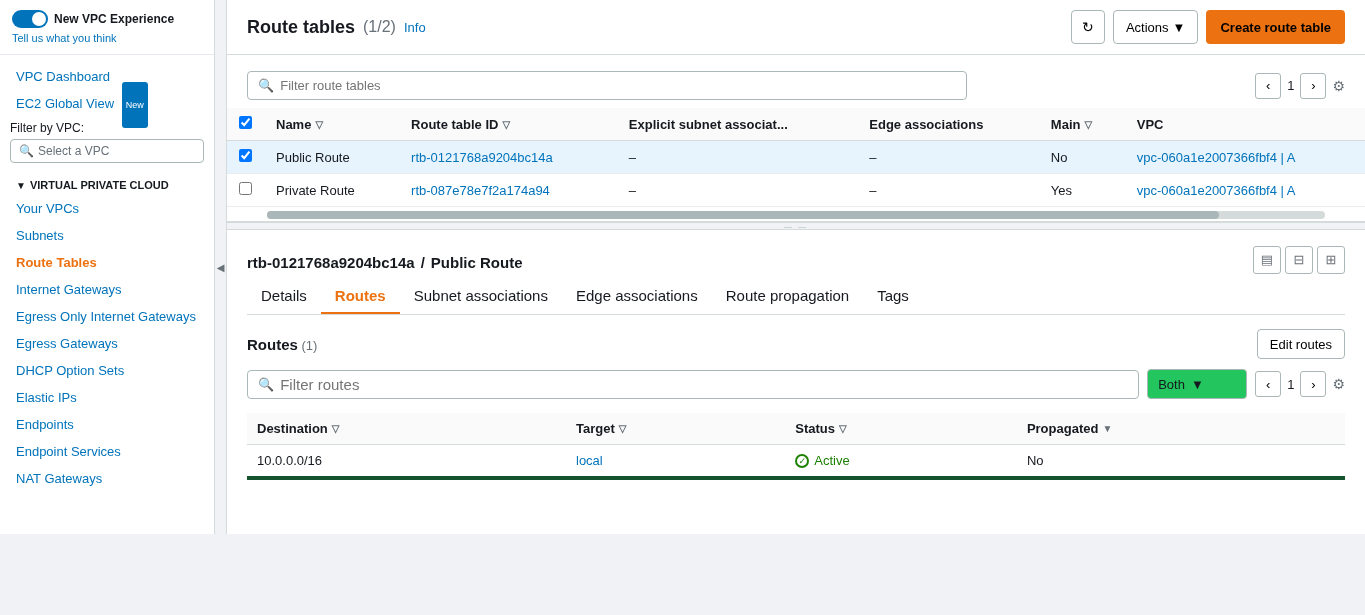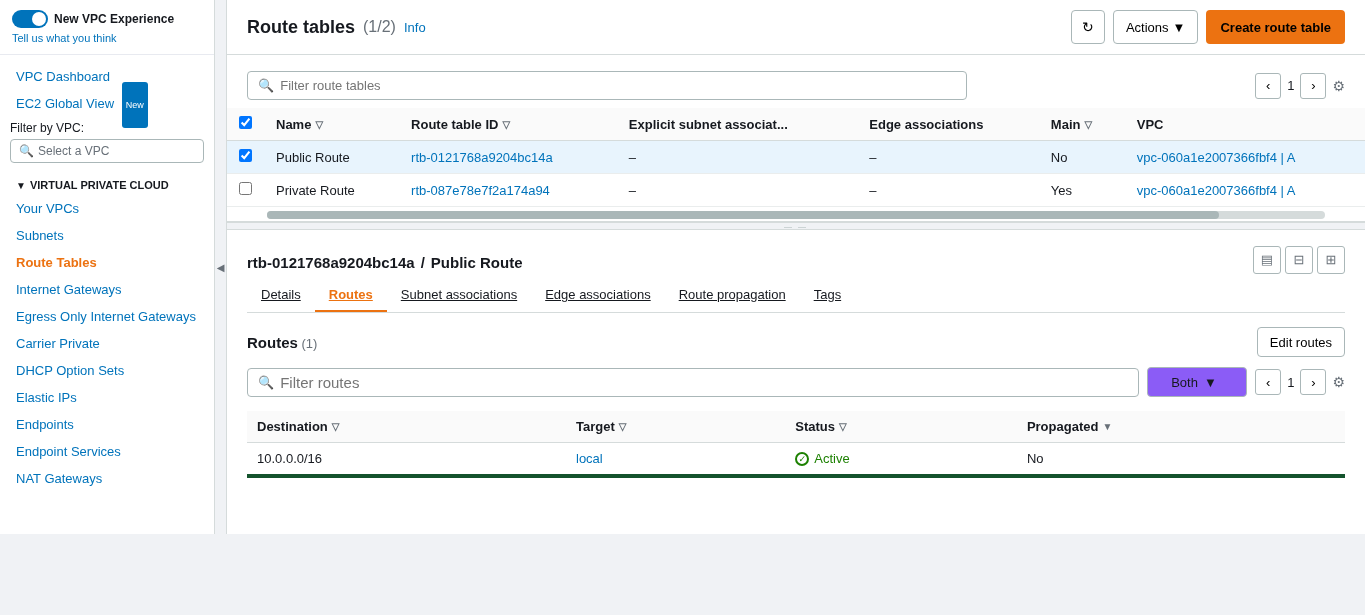--- a/index.html
+++ b/index.html
@@ -64,32 +64,32 @@
     .settings-icon { color: #687078; font-size: 14px; cursor: pointer; }
 
     
     .resize-handle { height: 8px; background: #f0f2f5; display: flex; align-items: center; justify-content: center; cursor: row-resize; border-top: 1px solid #d5dbdb; border-bottom: 1px solid #d5dbdb; }
     .resize-dots { color: #aab7b8; font-size: 8px; letter-spacing: 2px; }
 
     
     .detail-panel { background: #fff; flex: 1; overflow-y: auto; padding: 0 20px 20px; }
     .detail-header { padding: 14px 0 8px; font-size: 15px; font-weight: 600; color: #16191f; display: flex; align-items: center; gap: 6px; }
     .detail-tabs { display: flex; gap: 0; border-bottom: 1px solid #d5dbdb; margin-bottom: 0; }
-    .detail-tab { padding: 8px 14px; font-size: 13px; cursor: pointer; color: #16191f; border-bottom: 2px solid transparent; white-space: nowrap; text-decoration: underline; }
+    .detail-tab { padding: 8px 14px; font-size: 15px; cursor: pointer; color: #16191f; border-bottom: 2px solid transparent; white-space: nowrap; }
     .detail-tab.active { color: #ec7211; border-bottom: 2px solid #ec7211; font-weight: 600; }
 
     .routes-section { padding: 14px 0; }
     .routes-header { display: flex; align-items: center; justify-content: space-between; margin-bottom: 10px; }
     .routes-title { font-size: 15px; font-weight: 600; }
     .routes-count { color: #687078; }
     .btn-edit-routes { height: 30px; border: 1px solid #aab7b8; background: #fff; border-radius: 4px; cursor: pointer; padding: 0 12px; font-size: 13px; }
     .routes-filter-row { display: flex; align-items: center; gap: 8px; margin-bottom: 14px; }
     .routes-filter-input { border: 1px solid #aab7b8; border-radius: 4px; display: flex; align-items: center; padding: 5px 10px; gap: 6px; flex: 1; background: #fff; }
     .routes-filter-input input { border: none; outline: none; font-size: 15px; width: 100%; color: #687078; }
-    .routes-dropdown { height: 30px; border: 1px solid #aab7b8; border-radius: 4px; padding: 0 23px; display: flex; align-items: center; gap: 6px; font-size: 13px; background: #8b5cf6; cursor: pointer; min-width: 100px; }
+    .routes-dropdown { height: 30px; border: 1px solid #aab7b8; border-radius: 4px; padding: 0 10px; display: flex; align-items: center; gap: 6px; font-size: 13px; background: #22c55e; cursor: pointer; min-width: 100px; }
     .routes-pag { display: flex; align-items: center; gap: 6px; }
     .routes-table { width: 100%; border-collapse: collapse; font-size: 13px; }
     .routes-table thead th { text-align: left; padding: 8px 10px; font-weight: 600; color: #16191f; border-bottom: 1px solid #d5dbdb; white-space: nowrap; }
     .routes-table tbody td { padding: 8px 10px; border-bottom: 4px solid #14532d; }
     .status-active { display: flex; align-items: center; gap: 5px; color: #1d8102; }
     .status-dot { width: 14px; height: 14px; border-radius: 50%; border: 2px solid #1d8102; display: flex; align-items: center; justify-content: center; font-size: 9px; color: #1d8102; }
 
     .panel-view-icons { display: flex; gap: 4px; }
     .panel-view-btn { width: 28px; height: 28px; border: 1px solid #aab7b8; background: #fff; border-radius: 3px; cursor: pointer; display: flex; align-items: center; justify-content: center; font-size: 13px; color: #687078; }
     .detail-top-row { display: flex; align-items: center; justify-content: space-between; padding-top: 10px; }
@@ -127,21 +127,21 @@
       </div>
       <div class="nav-section">
         <span class="nav-section-caret">▼</span>
         <span>VIRTUAL PRIVATE CLOUD</span>
       </div>
       <div class="nav-item">Your VPCs</div>
       <div class="nav-item">Subnets</div>
       <div class="nav-item active">Route Tables</div>
       <div class="nav-item">Internet Gateways</div>
       <div class="nav-item">Egress Only Internet Gateways</div>
-      <div class="nav-item">Carrier Private</div>
+      <div class="nav-item">Egress Gateways</div>
       <div class="nav-item">DHCP Option Sets</div>
       <div class="nav-item">Elastic IPs</div>
       <div class="nav-item">Endpoints</div>
       <div class="nav-item">Endpoint Services</div>
       <div class="nav-item">NAT Gateways</div>
     </div>
   </div>
 
   <div style="width:12px; background:#f0f2f5; border-right:1px solid #d5dbdb; display:flex;align-items:center;justify-content:center;cursor:pointer;">
     <span style="color:#687078;font-size:10px;">◀</span>

